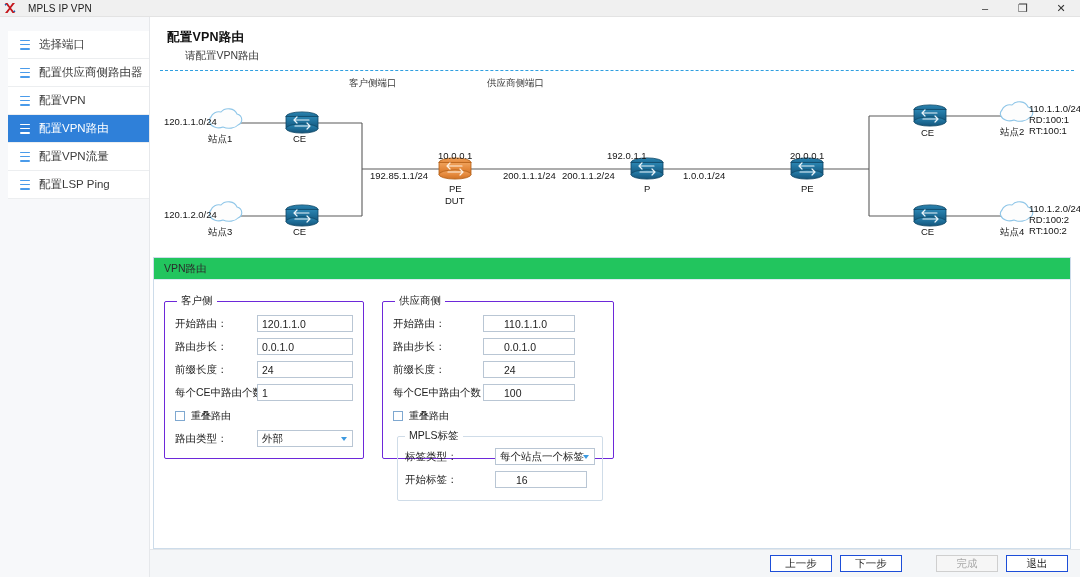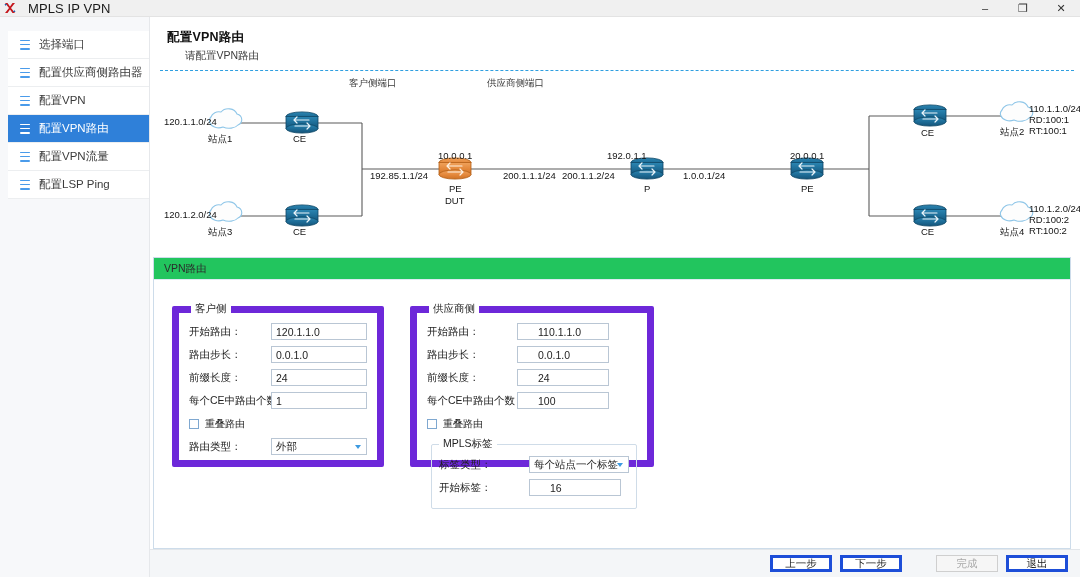--- a/index.html
+++ b/index.html
@@ -20,21 +20,21 @@
     align-items: center;
     position: relative;
   }
   #app-icon {
     width: 14px; height: 14px;
     margin-left: 3px; margin-right: 5px;
     position: relative;
     flex: 0 0 auto;
   }
   #titlebar .title-text {
-    font-size: 13px;
+    font-size: 10px;
     color: #1a1a1a;
     letter-spacing: .1px;
     padding-left: 6px;
   }
   .winbtns {
     position: absolute; right: 0; top: 0;
     height: 17px; display: flex;
   }
   .winbtn {
     width: 38px; height: 17px;
@@ -145,23 +145,23 @@
     background: #22c55e;
     border-bottom: 1px solid #dfeaf3;
     display: flex; align-items: center;
     padding-left: 10px;
     font-size: 10.5px;
     color: #2b2b2b;
   }
   .fieldsets { display: flex; padding: 14px 0 0 10px; }
 
   fieldset.grp {
-    border: 7px solid #6d28d9;
+    border: 1px solid #6d28d9;
     border-radius: 2px;
-    margin: 8px;
+    margin: 0;
     padding: 6px 10px 10px 10px;
     position: relative;
   }
   fieldset.grp > legend {
     font-size: 10.5px;
     color: #1f1f1f;
     padding: 0 4px;
     margin-left: 2px;
   }
   #grp-customer { width: 190px; height: 165px; }
@@ -247,21 +247,21 @@
     align-items: center;
     justify-content: flex-end;
     padding-right: 12px;
     gap: 8px;
   }
   .btn {
     width: 62px; height: 17px;
     font-size: 10.5px;
     color: #1b1b1b;
     background: #ffffff;
-    border: 3px solid #1d4ed8;
+    border: 1px solid #1d4ed8;
     display: flex; align-items: center; justify-content: center;
     font-family: "Liberation Sans", sans-serif;
     line-height: 1;
   }
   .btn.disabled {
     color: #a8a8a8;
     border: 1px solid #cfcfcf;
     background: #f6f6f6;
   }
   .btn.spacer-left { margin-left: 26px; }

